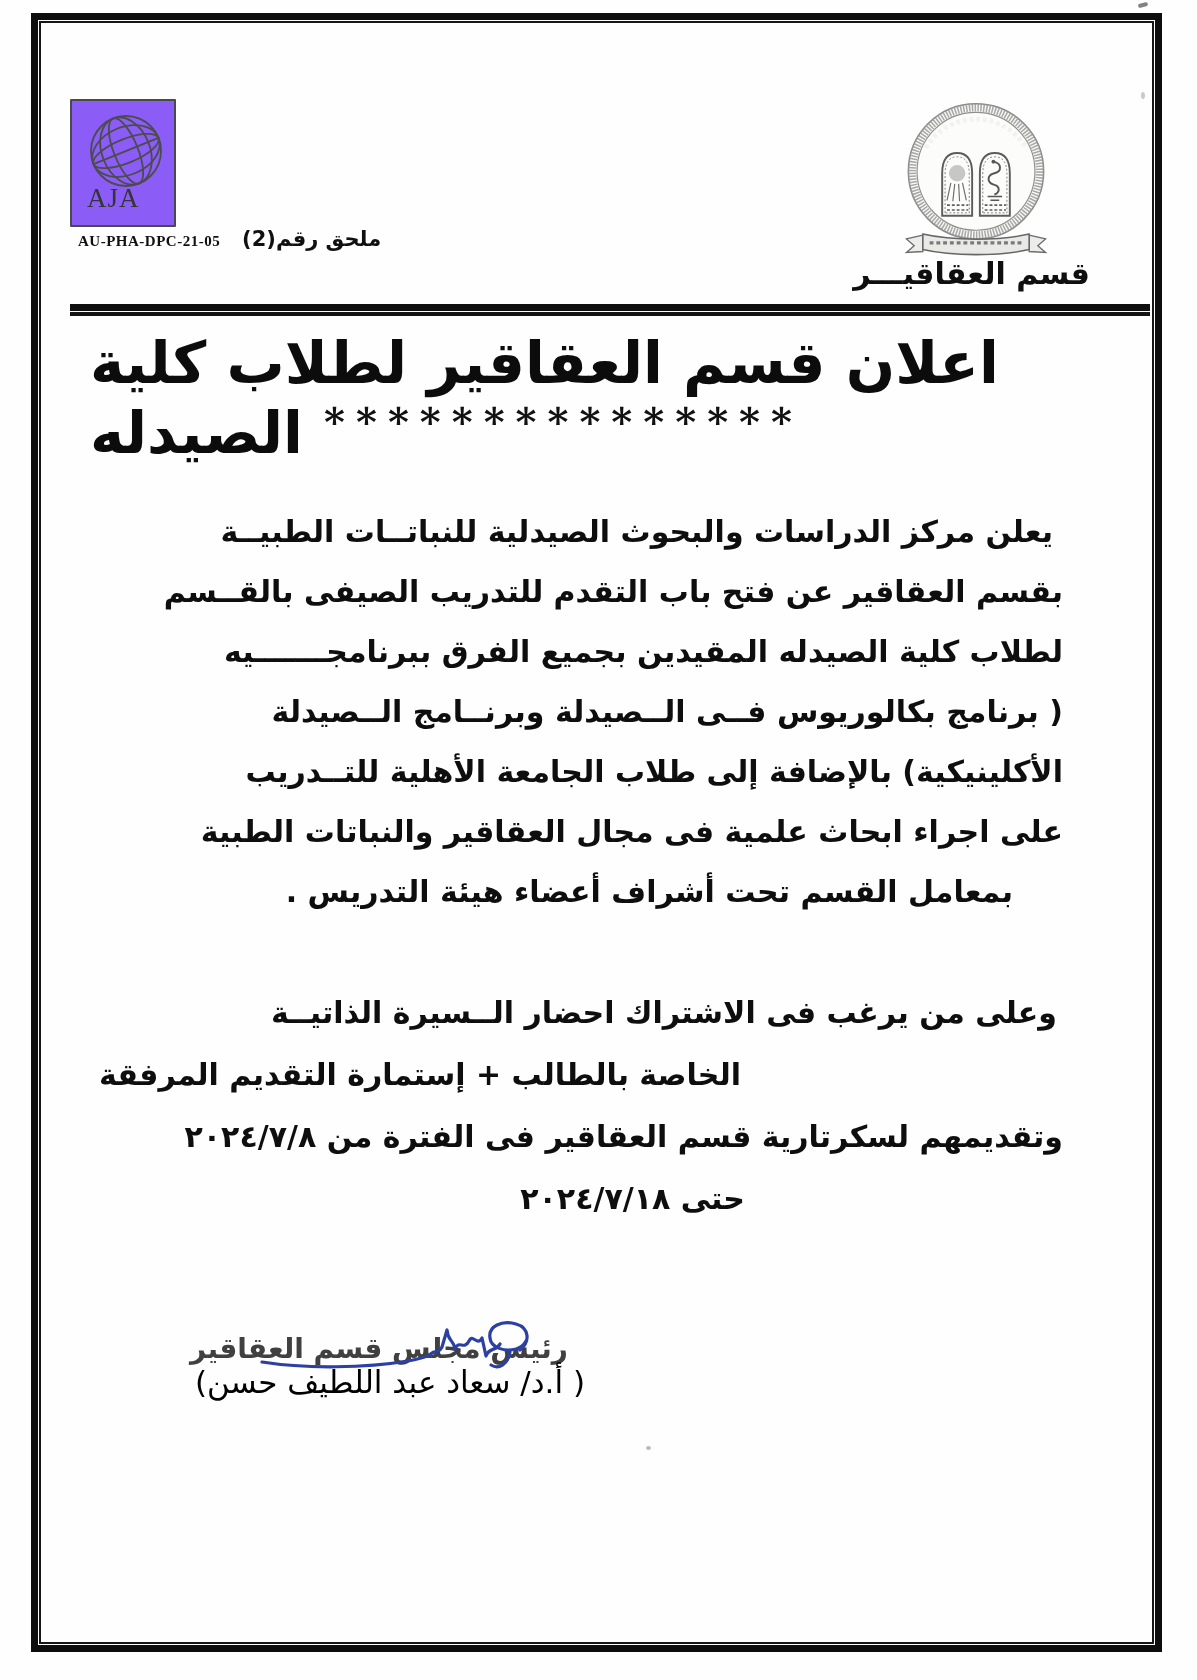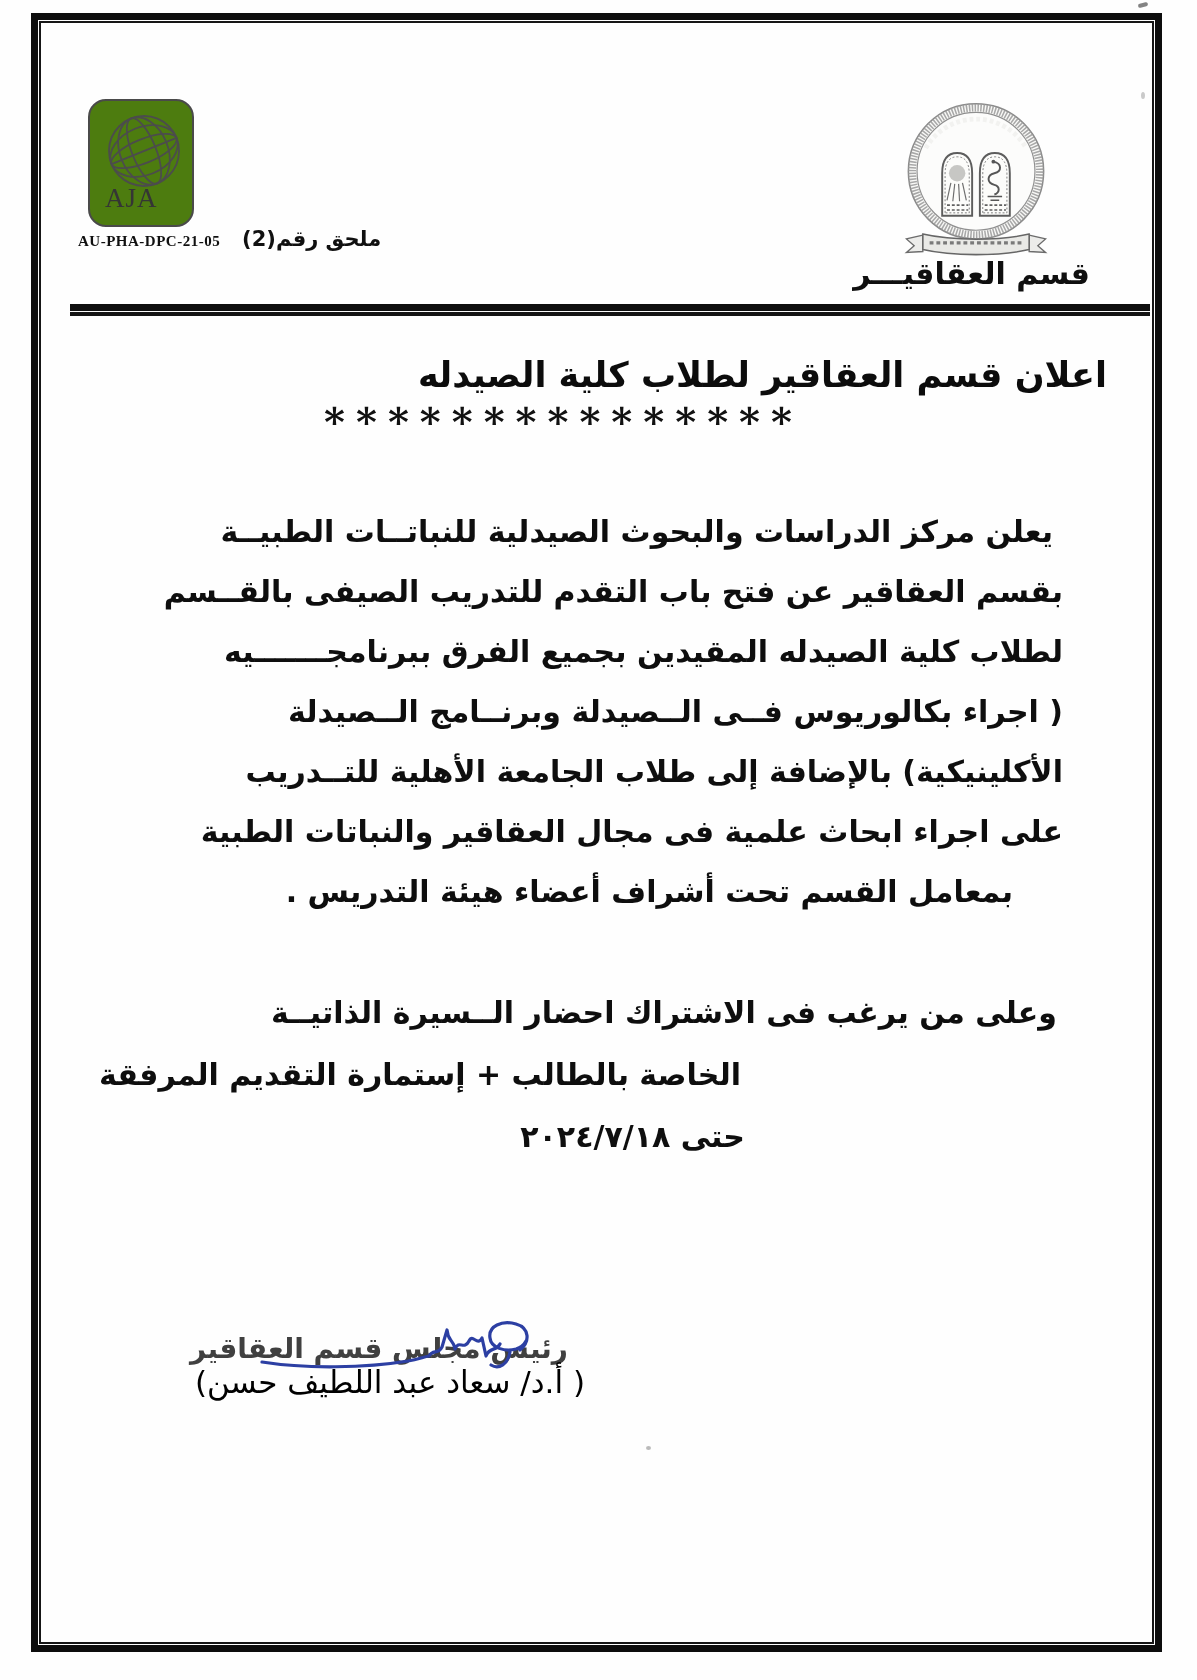--- a/index.html
+++ b/index.html
@@ -10,22 +10,22 @@
   }
   
   .frame {
     position:absolute; left:31px; top:13px; width:1117px; height:1625px;
     border:7px solid #0d0d0d;
   }
   .frame-inner { position:absolute; inset:1px; border:2px solid #161616; }
 
   
   .aja-box {
-    position:absolute; left:88px; top:99px; width:102px; height:124px;
-    border:2px solid #4a4a4a; border-radius:18px; background:#4d7c0f;
+    position:absolute; left:70px; top:99px; width:102px; height:124px;
+    border:2px solid #4a4a4a; border-radius:1px; background:#8b5cf6;
   }
   .aja-box svg { width:100%; height:100%; display:block; }
 
   .doc-code {
     position:absolute; left:78px; top:227px; direction:rtl;
     font-size:21px; font-weight:bold; white-space:nowrap; color:#101010;
   }
   .doc-code .latin { font-family:"Liberation Serif", serif; font-size:15px; letter-spacing:0.5px; }
 
   
@@ -36,22 +36,22 @@
     position:absolute; right:107px; top:256px; direction:rtl;
     font-size:30px; font-weight:bold; white-space:nowrap; color:#0f0f0f;
   }
 
   .header-rule {
     position:absolute; left:70px; top:304px; width:1080px; height:12px;
     background:linear-gradient(to bottom,#0f0f0f 0 55%, #fafafa 55% 68%, #141414 68% 100%);
   }
 
   .title {
-    position:absolute; left:90px; right:90px; top:340px; text-align:right;
-    direction:rtl; font-size:35px; line-height:70px; font-weight:bold; color:#0c0c0c;
+    position:absolute; left:90px; right:90px; top:328px; text-align:left;
+    direction:rtl; font-size:58px; line-height:70px; font-weight:bold; color:#0c0c0c;
   }
   .stars {
     position:absolute; left:0px; right:70px; top:398px; text-align:center;
     font-family:"DejaVu Serif", serif; font-size:40px; font-weight:bold;
     letter-spacing:11px; color:#111;
   }
 
   .body-text {
     position:absolute; right:134px; top:502px; direction:rtl; text-align:right;
     font-size:30px; font-weight:bold; color:#0e0e0e;
@@ -163,28 +163,29 @@
 
   <div class="header-rule"></div>
 
   <div class="title">اعلان قسم العقاقير لطلاب كلية الصيدله</div>
   <div class="stars">***************</div>
 
   <div class="body-text">
     <span class="ln p1-l1">يعلن مركز الدراسات والبحوث الصيدلية للنباتــات الطبيــة</span>
     <span class="ln">بقسم العقاقير عن فتح باب التقدم للتدريب الصيفى بالقــسم</span>
     <span class="ln">لطلاب كلية الصيدله المقيدين بجميع الفرق ببرنامجـــــــيه</span>
-    <span class="ln">( اجراء بكالوريوس فــى الــصيدلة وبرنــامج الــصيدلة</span>
+    <span class="ln">( برنامج بكالوريوس فــى الــصيدلة وبرنــامج الــصيدلة</span>
     <span class="ln">الأكلينيكية) بالإضافة إلى طلاب الجامعة الأهلية للتــدريب</span>
     <span class="ln">على اجراء ابحاث علمية فى مجال العقاقير والنباتات الطبية</span>
     <span class="ln p1-l7">بمعامل القسم تحت أشراف أعضاء هيئة التدريس .</span>
     <span class="ln para-gap"></span>
     <span class="p2">
       <span class="ln p2-l1">وعلى من يرغب فى الاشتراك احضار الــسيرة الذاتيــة</span>
       <span class="ln p2-l2">الخاصة بالطالب + إستمارة التقديم المرفقة</span>
+      <span class="ln">وتقديمهم لسكرتارية قسم العقاقير فى الفترة من ٢٠٢٤/٧/٨</span>
       <span class="ln p2-l4">حتى ٢٠٢٤/٧/١٨</span>
     </span>
   </div>
 
   <div class="sig-role">رئيس مجلس قسم العقاقير</div>
 
   <svg class="sig-ink" viewBox="0 0 310 62">
     <path d="M4,46 C48,53 108,52 150,45 C160,43 166,41 171,40
              C175,33 180,39 184,31 L189,14 C190,26 195,22 197,33
              C201,23 206,35 211,25 C215,17 219,31 224,22 L228,40

